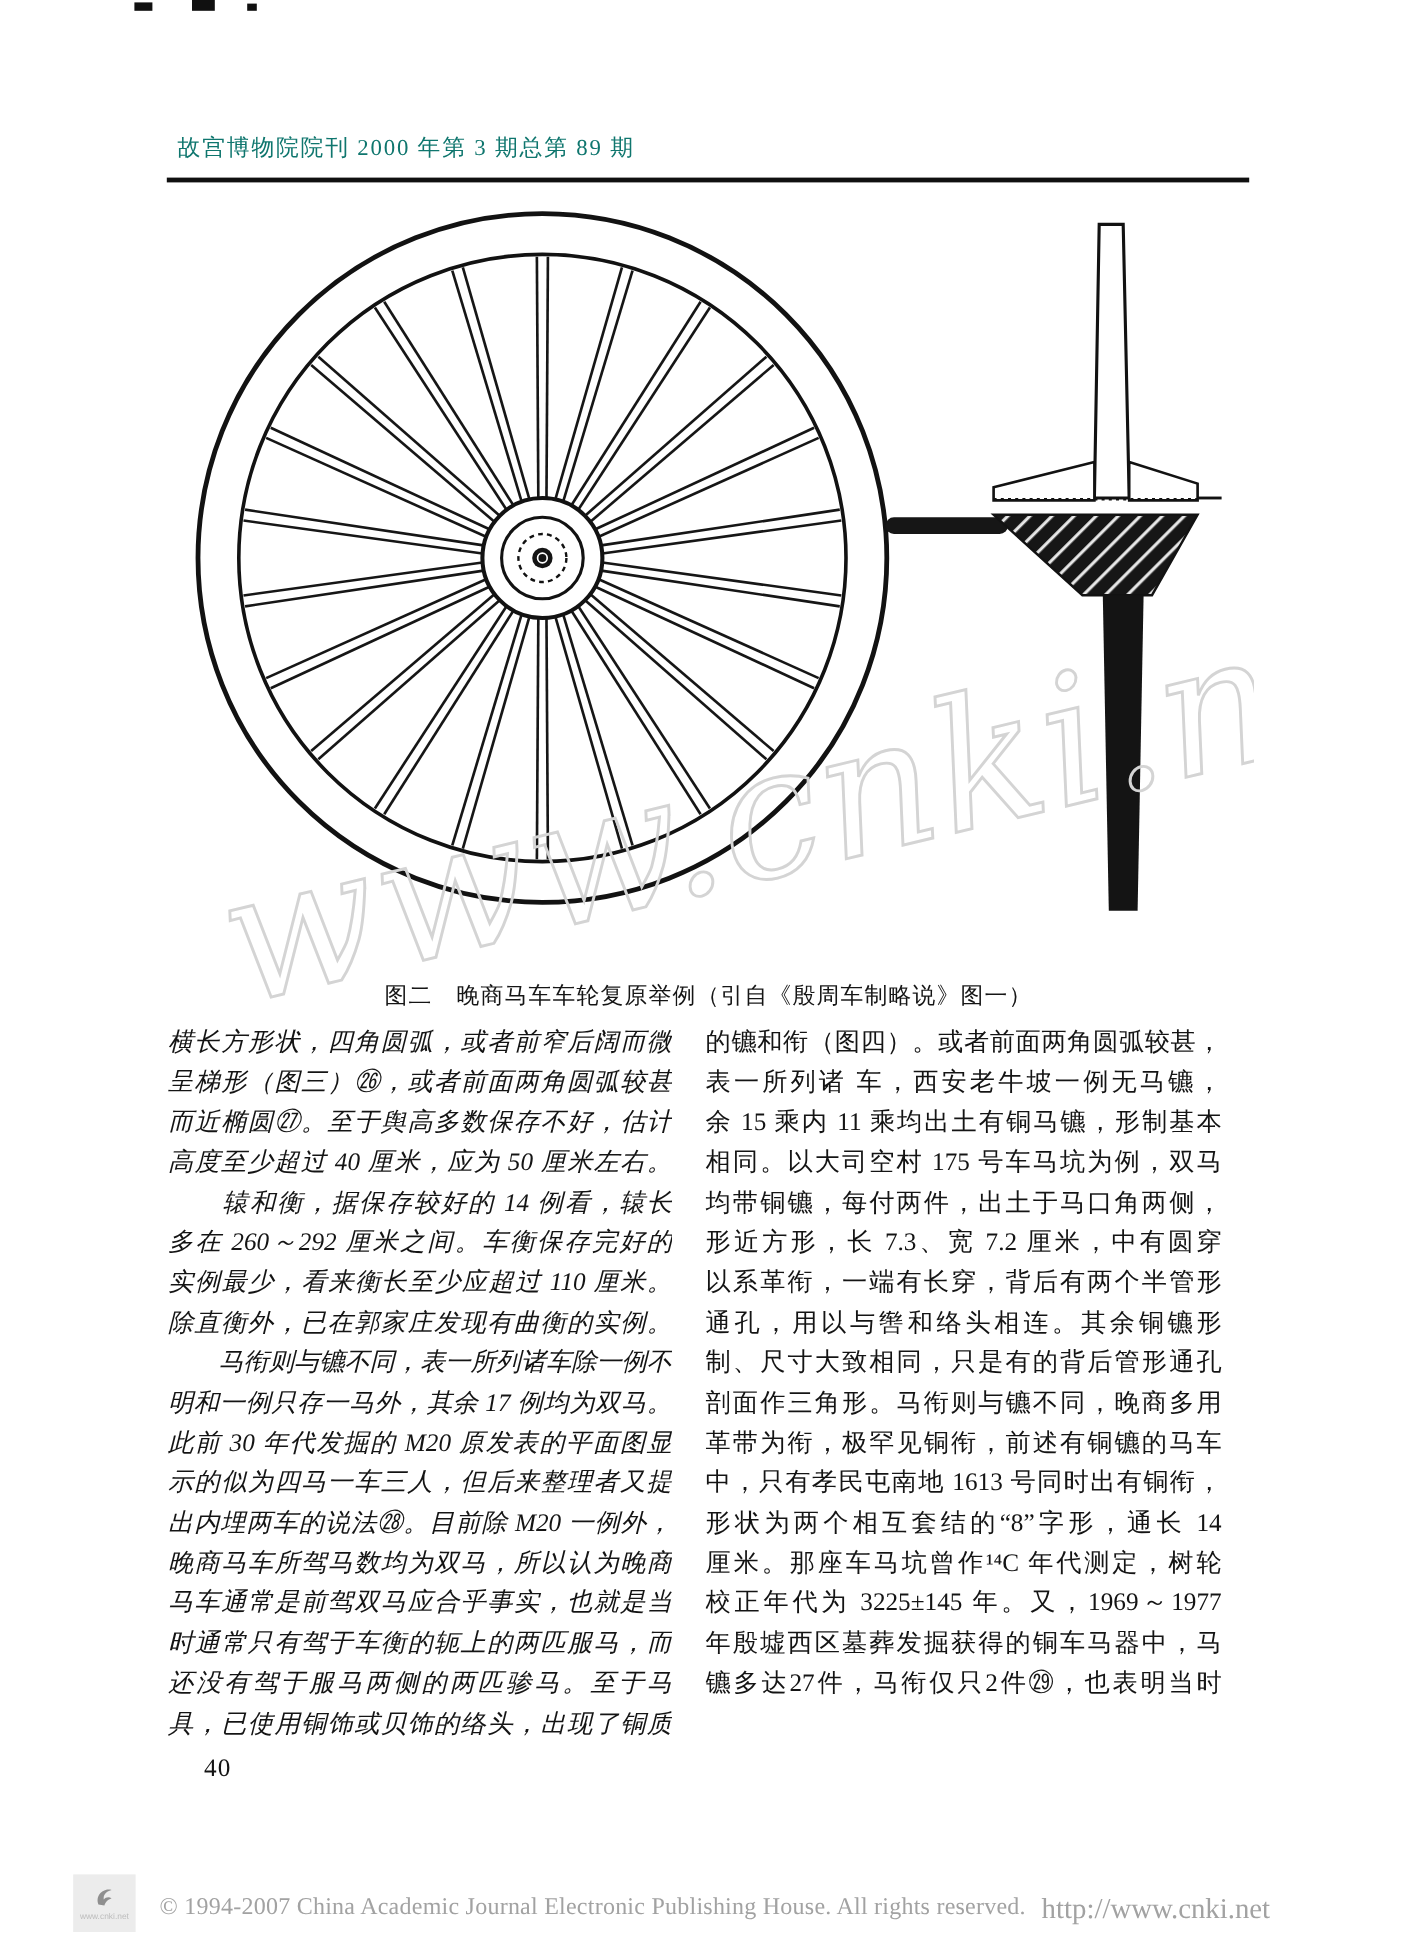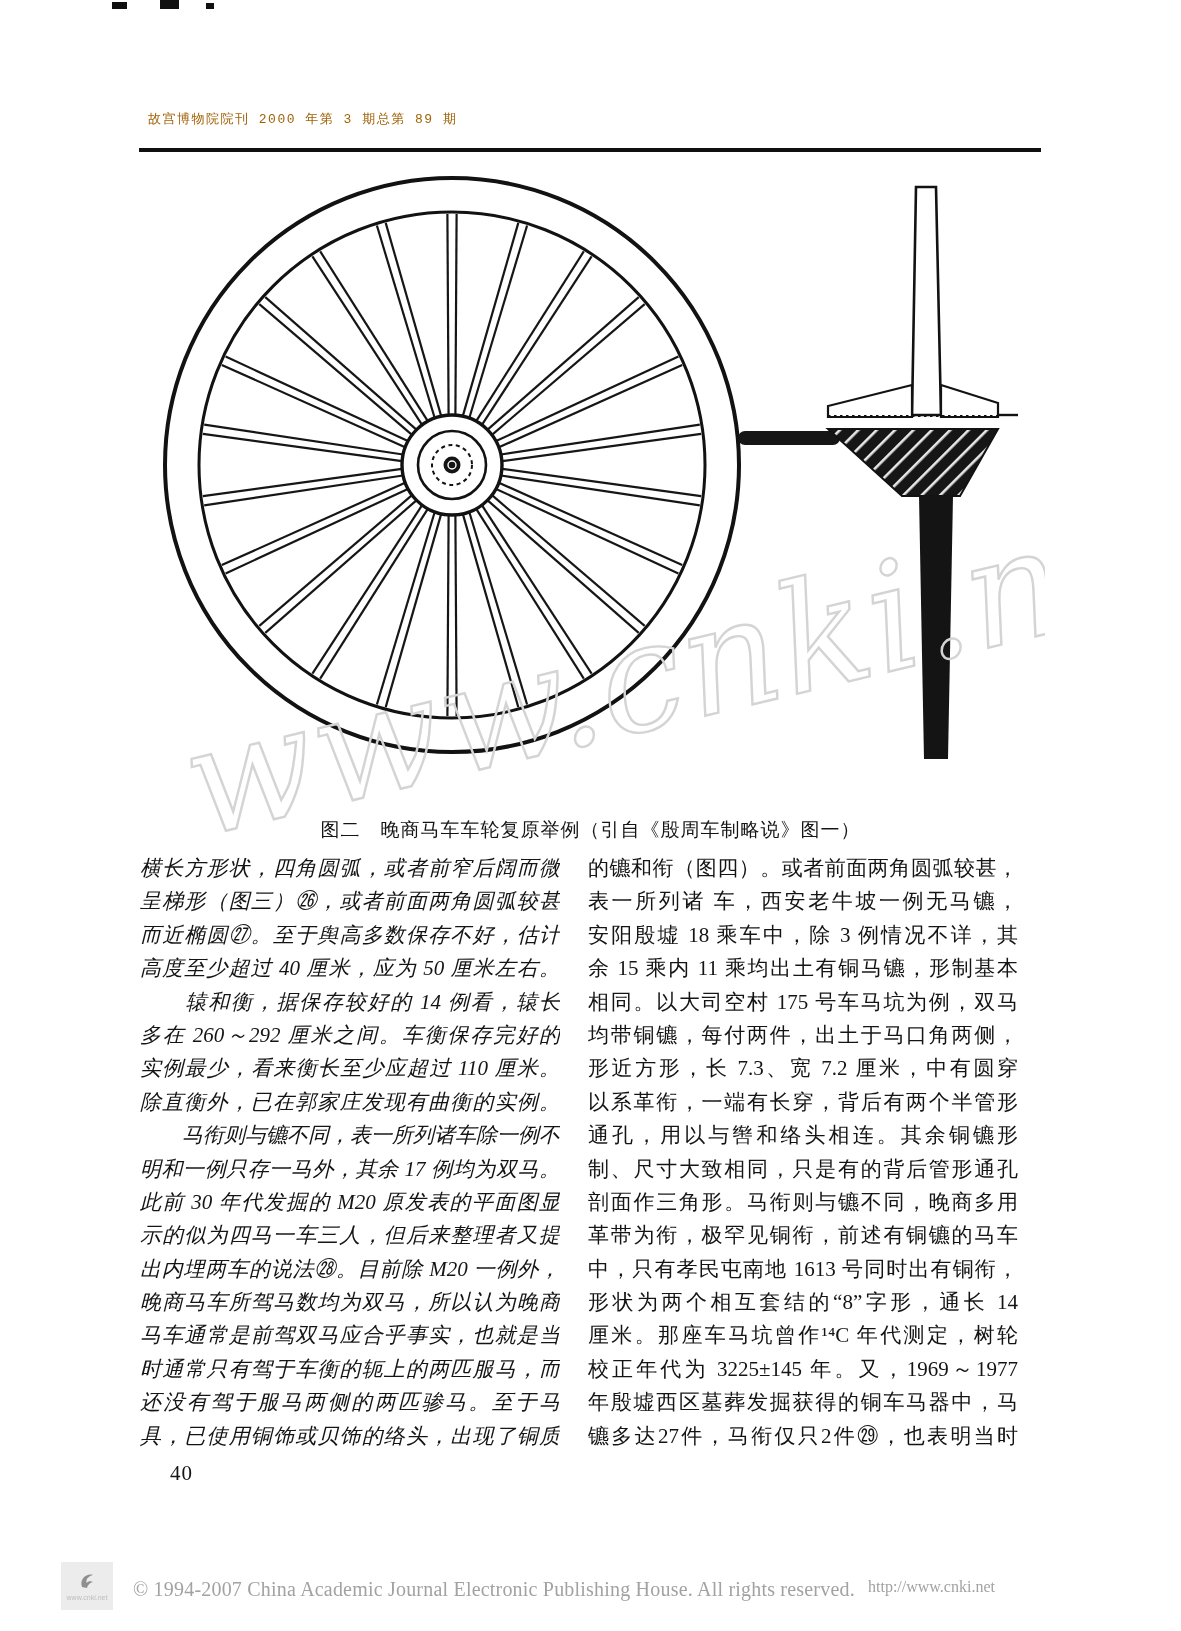--- a/index.html
+++ b/index.html
@@ -1,41 +1,41 @@
 <!DOCTYPE html>
 <html><head>
 <meta charset="utf-8">
 <style>
   html,body{margin:0;padding:0;}
   body{width:1181px;height:1631px;position:relative;background:#ffffff;
        font-family:"Liberation Serif","DejaVu Serif",serif;color:#141414;}
   .abs{position:absolute;}
   
-  #journal-line{left:148px;top:110px;font-size:13px;letter-spacing:1.5px;color:#a16207;font-family:Liberation Mono, monospace;}
+  #journal-line{left:148px;top:110px;font-size:19px;letter-spacing:1.5px;color:#0f766e;}
   #header-rule{left:139px;top:148px;width:902px;height:4px;background:#101010;}
   .speck{background:#101010;}
   
   #figure-area{left:140px;top:165px;width:905px;height:690px;}
   
   #figure-caption{left:0;top:801px;width:1181px;text-align:center;font-size:19px;
        letter-spacing:1px;color:#151515;margin-top:16px;}
   
   .col{top:852px;font-size:21px;}
   #col-left{left:140px;width:420px;font-style:italic;}
   #col-right{left:588px;width:430px;}
   .tline{height:33.4px;line-height:33.4px;text-align:justify;text-align-last:justify;
        overflow:hidden;}
   #page-number{left:170px;top:1461px;font-size:21px;font-weight:400;letter-spacing:1px;}
   
   #footer-logo-box{left:61px;top:1562px;width:52px;height:48px;background:#ececec;
        display:flex;flex-direction:column;align-items:center;justify-content:center;}
   #footer-logo-caption{font-size:7px;color:#bdbdbd;line-height:8px;
        font-family:"Liberation Sans","DejaVu Sans",sans-serif;}
   #footer-copyright{left:133px;top:1578px;font-size:20px;color:#a2a2a2;letter-spacing:.2px;}
-  #footer-url{left:868px;top:1578px;font-size:16px;color:#a2a2a2;}
+  #footer-url{left:868px;top:1578px;font-size:24px;color:#a2a2a2;}
 </style>
 </head>
 <body>
 
 <div class="abs speck" style="left:112px;top:2px;width:15px;height:7px;"></div>
 <div class="abs speck" style="left:160px;top:0;width:19px;height:9px;"></div>
 <div class="abs speck" style="left:206px;top:3px;width:8px;height:6px;"></div>
 
 <div class="abs" id="journal-line">故宫博物院院刊 2000 年第 3 期总第 89 期</div>
 <div class="abs" id="header-rule"></div>
@@ -141,21 +141,20 @@
     <div class="tline">出内埋两车的说法㉘。目前除 M20 一例外，</div>
     <div class="tline">晚商马车所驾马数均为双马，所以认为晚商</div>
     <div class="tline">马车通常是前驾双马应合乎事实，也就是当</div>
     <div class="tline">时通常只有驾于车衡的轭上的两匹服马，而</div>
     <div class="tline">还没有驾于服马两侧的两匹骖马。至于马</div>
     <div class="tline">具，已使用铜饰或贝饰的络头，出现了铜质</div>
   </div>
 <div class="abs col" id="col-right">
     <div class="tline">的镳和衔（图四）。或者前面两角圆弧较甚，</div>
     <div class="tline">表一所列诸 车，西安老牛坡一例无马镳，</div>
-    <div class="tline">安阳殷墟 18 乘车中，除 3 例情况不详，其</div>
     <div class="tline">余 15 乘内 11 乘均出土有铜马镳，形制基本</div>
     <div class="tline">相同。以大司空村 175 号车马坑为例，双马</div>
     <div class="tline">均带铜镳，每付两件，出土于马口角两侧，</div>
     <div class="tline">形近方形，长 7.3、宽 7.2 厘米，中有圆穿</div>
     <div class="tline">以系革衔，一端有长穿，背后有两个半管形</div>
     <div class="tline">通孔，用以与辔和络头相连。其余铜镳形</div>
     <div class="tline">制、尺寸大致相同，只是有的背后管形通孔</div>
     <div class="tline">剖面作三角形。马衔则与镳不同，晚商多用</div>
     <div class="tline">革带为衔，极罕见铜衔，前述有铜镳的马车</div>
     <div class="tline">中，只有孝民屯南地 1613 号同时出有铜衔，</div>

